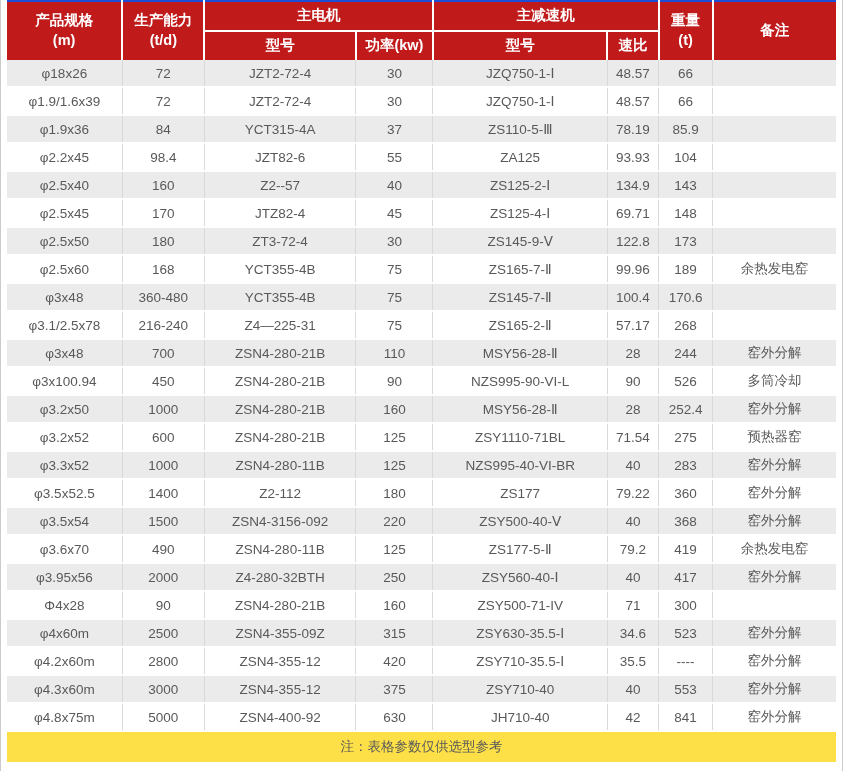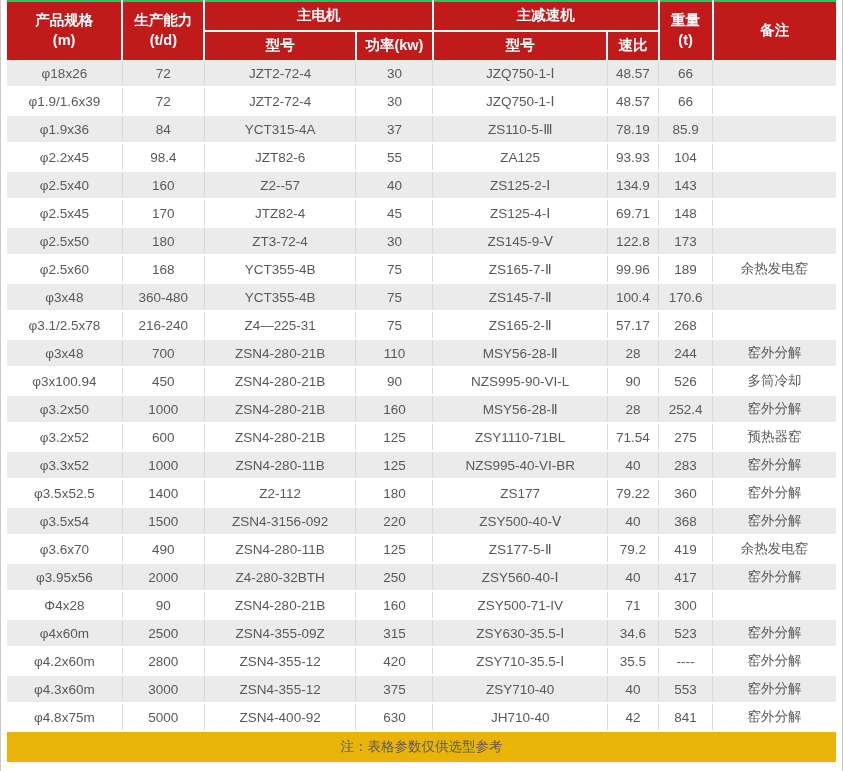--- a/index.html
+++ b/index.html
@@ -19,21 +19,21 @@
     width: 843px;
     border: 1px solid #cbcbcb;
     border-top: none;
     background: #ffffff;
     padding: 0 6px 11px 6px;
   }
   table.spec-table {
     width: 100%;
     border-collapse: collapse;
     table-layout: fixed;
-    border-top: 2px solid #22c55e;
+    border-top: 2px solid #1d4ed8;
     font-size: 13.5px;
     color: #595959;
   }
   thead th {
     background: #C01A1B;
     color: #ffffff;
     font-weight: bold;
     font-size: 14.5px;
     height: 28px;
     padding: 0;
@@ -49,21 +49,21 @@
     text-align: center;
     border-left: 1px solid #d9d9d9;
     border-bottom: 2px solid #ffffff;
     background: #ffffff;
     overflow: hidden;
     white-space: nowrap;
   }
   tbody td:first-child { border-left: none; }
   tbody tr.alt td { background: #EBEBEB; }
   tfoot td {
-    background: #eab308;
+    background: #fde047;
     height: 28px;
     text-align: center;
     color: #595959;
     font-size: 13.5px;
   }
   .th-line { display: block; }
 </style>
 </head>
 <body>
 

